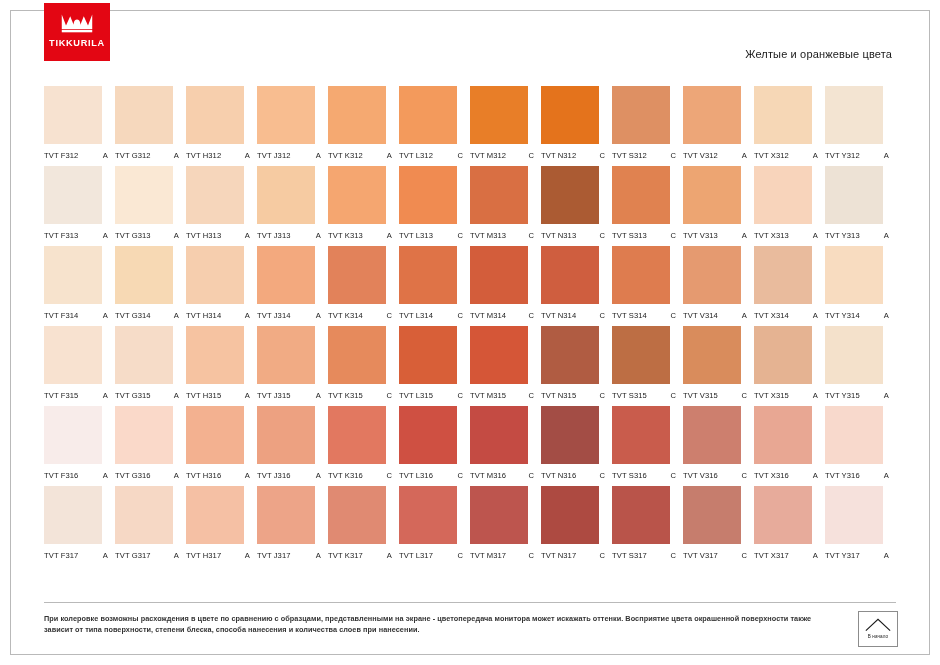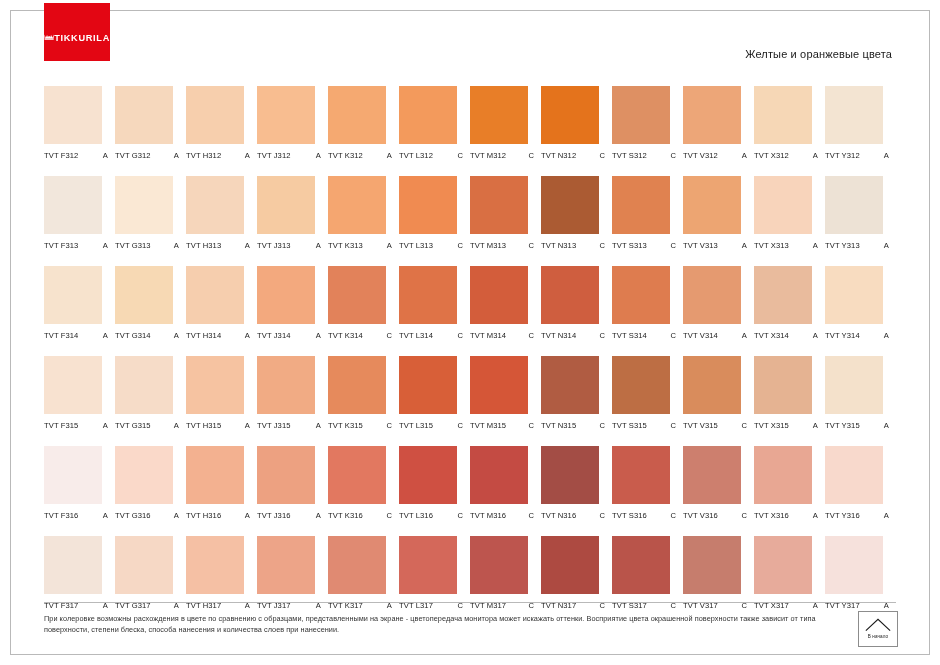--- a/index.html
+++ b/index.html
@@ -30,21 +30,21 @@
     height: 70px;
   }
   #logo {
     position: absolute;
     left: 44px;
     top: 3px;
     width: 66px;
     height: 58px;
     background: #e30613;
     display: flex;
-    flex-direction: row;
+    flex-direction: column;
     align-items: center;
     justify-content: flex-start;
     padding-top: 9px;
     box-sizing: border-box;
   }
   #logo-crown {
     width: 34px;
     height: 22px;
     display: block;
   }
@@ -81,21 +81,21 @@
 
   
   #grid {
     position: absolute;
     left: 44px;
     top: 86px;
     width: 852px;
   }
   .grid-row {
     display: flex;
-    height: 90px;
+    height: 80px;
   }
   .cell {
     width: 71px;
     margin-right: 0px;
     box-sizing: border-box;
   }
   .swatch-wrap {
     width: 58px;
     height: 58px;
   }
@@ -132,20 +132,21 @@
   }
   #footer-note {
     position: absolute;
     left: 44px;
     top: 613px;
     width: 790px;
     font-size: 7.3px;
     line-height: 1.55;
     color: #333333;
     letter-spacing: 0.05px;
+    font-weight: bold;
   }
   #home-button {
     position: absolute;
     left: 858px;
     top: 611px;
     width: 40px;
     height: 36px;
     border: 1px solid #8c8c8c;
     box-sizing: border-box;
     background: #ffffff;

